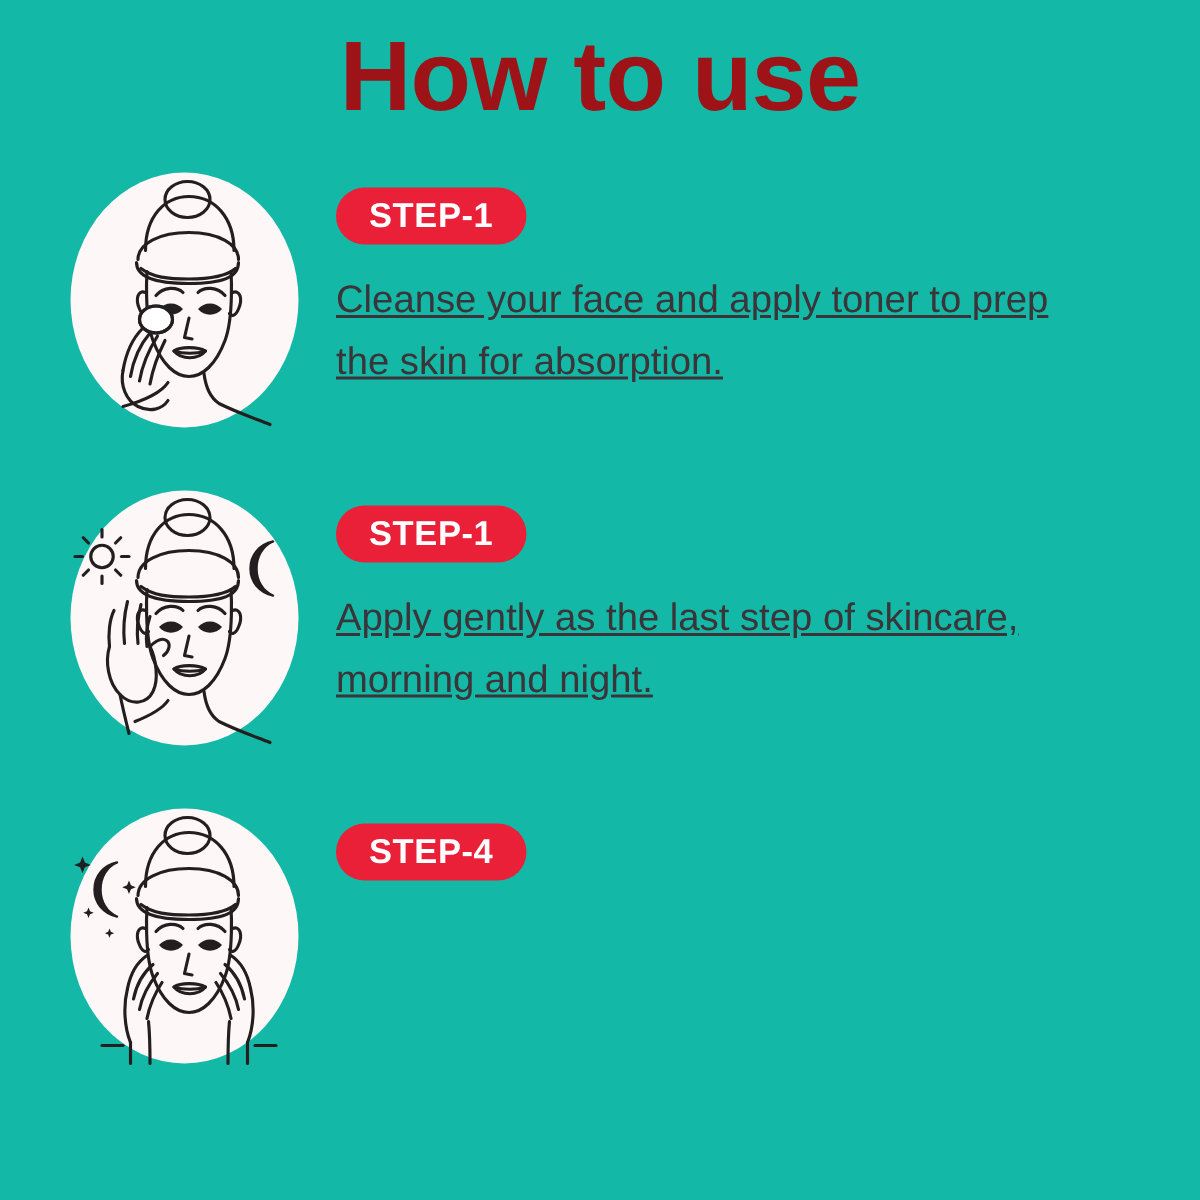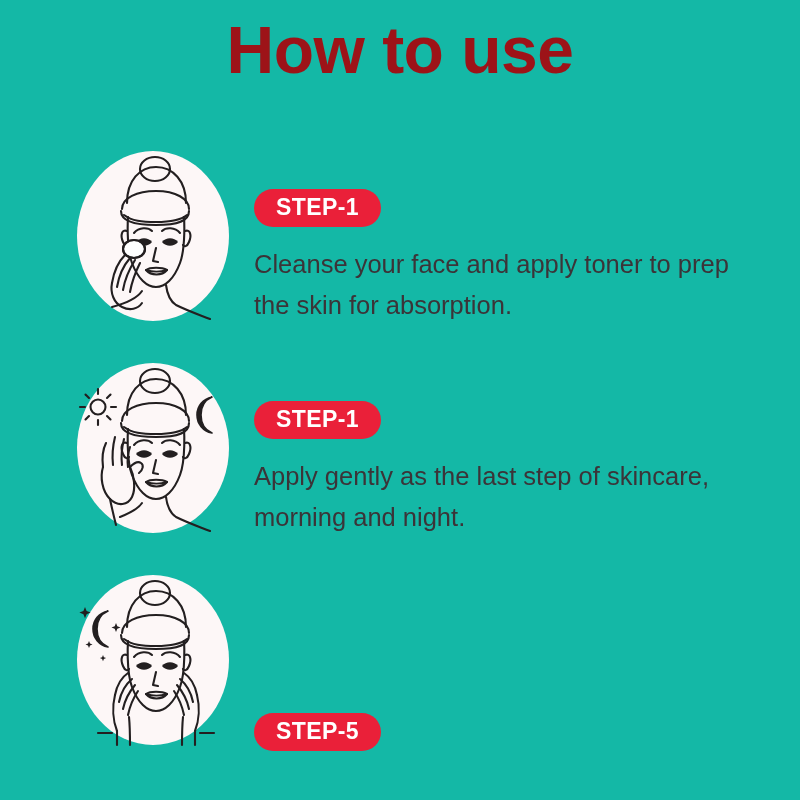--- a/index.html
+++ b/index.html
@@ -35,23 +35,23 @@
     line-height: 1.1;
     margin: 0;
   }
 
   
   .steps {
     margin-top: 28px;
   }
   .step-row {
     display: flex;
-    align-items: flex-end;
+    align-items: flex-start;
     height: 212px;
-    padding-left: 72px;
+    padding-left: 42px;
     box-sizing: border-box;
   }
   .illus-wrap {
     flex: 0 0 160px;
     width: 160px;
     height: 176px;
     position: relative;
   }
   .illus-circle {
     position: absolute;
@@ -86,20 +86,21 @@
     border-radius: 22px;
     line-height: 1;
   }
   .step-text {
     margin-top: 17px;
     font-size: 25.5px;
     line-height: 1.62;
     color: #3b3438;
     max-width: 500px;
     font-weight: 400;
+    text-decoration: underline;
   }
 </style>
 </head>
 <body>
 
 <div class="poster">
 
   <div class="title-wrap">
     <h1 class="title">How to use</h1>
   </div>
@@ -265,18 +266,18 @@
             <path d="M125 120 C128 132 127 146 123 156"></path>
             <path d="M123 156 L123 170"></path>
             <path d="M111 142 C110 152 110 162 110 170"></path>
 
             <path d="M40 158 L26 158"></path>
             <path d="M128 158 L142 158"></path>
           </g>
         </svg>
       </div>
       <div class="step-body">
-        <span class="badge">STEP-5</span>
+        <span class="badge">STEP-4</span>
       </div>
     </div>
 
   </div>
 </div>
 
 </body></html>

